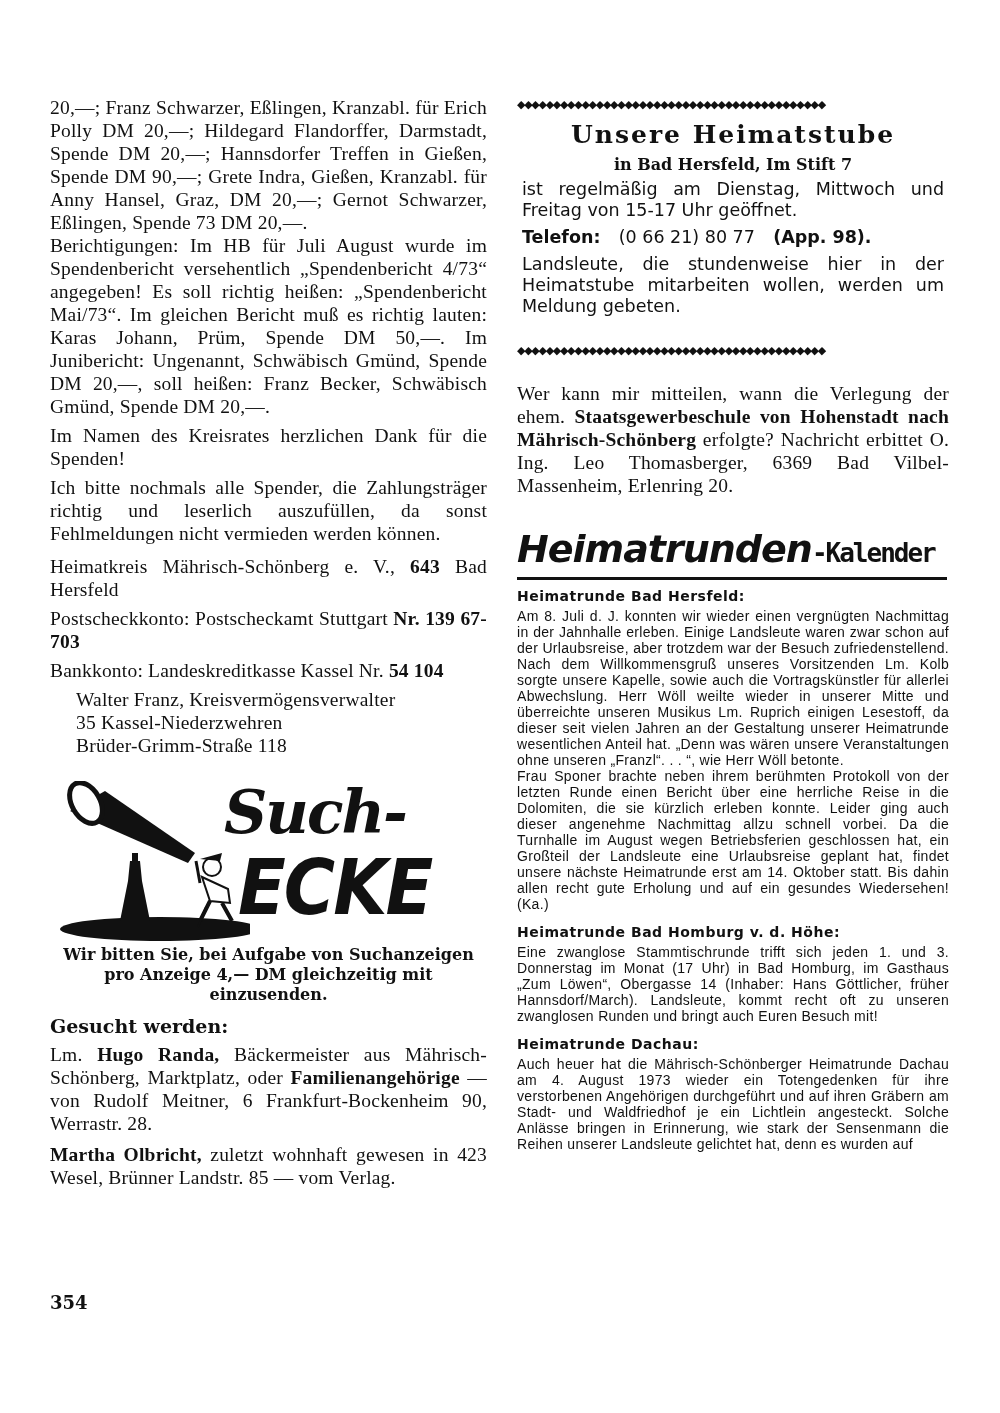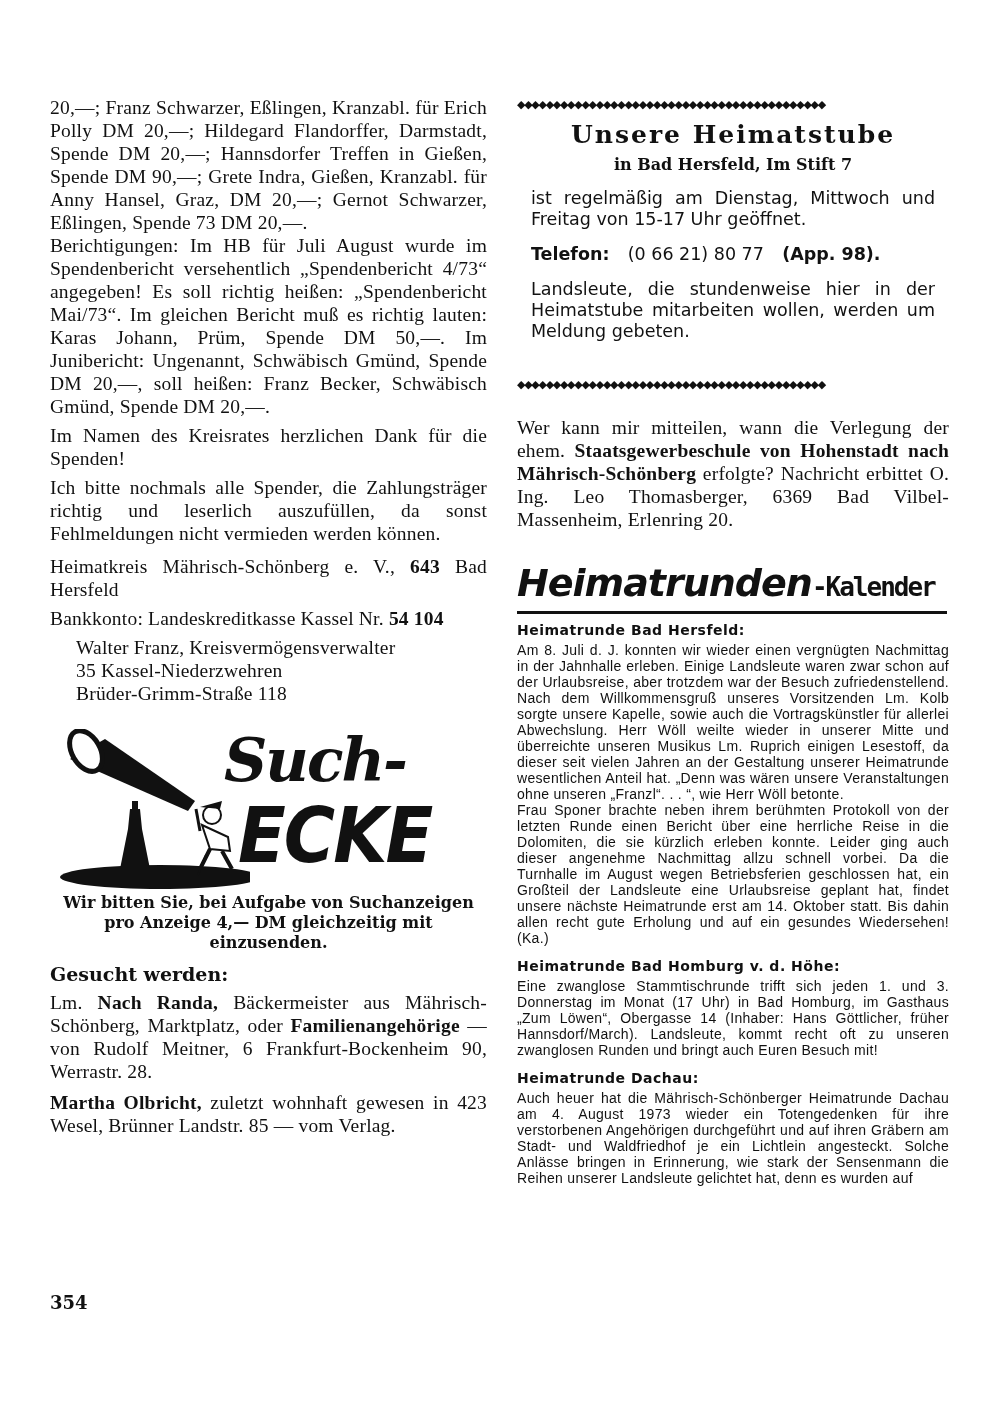--- a/index.html
+++ b/index.html
@@ -8,21 +8,21 @@
   .left { left:50px; width:437px; }
   .right { left:517px; width:432px; }
   .p { font-family:"Liberation Serif", "DejaVu Serif", serif; font-size:19.5px; line-height:23px; text-align:justify; margin:0; letter-spacing:0.2px; }
   .p + .p { margin-top:6px; }
   .gap { height:10px; }
   b { font-weight:bold; }
   .indent { padding-left:26px; text-align:left; }
   .diamonds { font-family:"DejaVu Sans", sans-serif; font-size:11px; letter-spacing:-1.3px; overflow:hidden; white-space:nowrap; line-height:14px; height:14px; }
   .h-unsere { font-family:"DejaVu Serif", serif; font-weight:bold; font-size:25px; text-align:center; letter-spacing:2px; margin:8px 0 6px; }
   .h-sub { font-family:"DejaVu Serif", serif; font-weight:bold; font-size:16px; text-align:center; margin:0 0 4px; }
-  .rp { font-family:"DejaVu Sans", sans-serif; font-size:17.5px; line-height:21px; text-align:justify; margin:14px; }
+  .rp { font-family:"DejaVu Sans", sans-serif; font-size:17.5px; line-height:21px; text-align:justify; margin:5px; }
   .rp.tel { font-weight:bold; margin-top:6px; }
   .rp.tel span.n { font-weight:normal; }
   .kal-title { margin-top:30px; white-space:nowrap; }
   .kal-script { font-family:"DejaVu Sans", sans-serif; font-style:italic; font-weight:bold; font-size:38px; letter-spacing:-1px; }
   .kal-rest { font-family:"DejaVu Sans Mono", monospace; font-weight:bold; font-size:26px; letter-spacing:-2px; }
   .rule { border-top:3px solid #111; margin:6px 0 8px; width:430px; }
   .sub-h { font-family:"DejaVu Sans", sans-serif; font-weight:bold; font-size:14px; letter-spacing:0.5px; margin:8px 0 4px; }
   .np { font-family:"Liberation Sans", "DejaVu Sans", sans-serif; font-size:14px; line-height:16px; text-align:justify; margin:0; letter-spacing:0.3px; }
   .suchecke { position:relative; width:430px; height:160px; margin:24px 0 4px; }
   .such-notice { font-family:"DejaVu Serif", serif; font-weight:bold; font-size:16px; line-height:20px; text-align:center; margin:4px 0 10px; }
@@ -32,20 +32,21 @@
 </head>
 <body>
 
 <div class="col left">
   <p class="p">20,—; Franz Schwarzer, Eßlingen, Kranzabl. für Erich Polly DM 20,—; Hildegard Flandorffer, Darmstadt, Spende DM 20,—; Hannsdorfer Treffen in Gießen, Spende DM 90,—; Grete Indra, Gießen, Kranzabl. für Anny Hansel, Graz, DM 20,—; Gernot Schwarzer, Eßlingen, Spende 73 DM 20,—.</p>
   <p class="p" style="margin-top:0">Berichtigungen: Im HB für Juli August wurde im Spendenbericht versehentlich „Spendenbericht 4/73“ angegeben! Es soll richtig heißen: „Spendenbericht Mai/73“. Im gleichen Bericht muß es richtig lauten: Karas Johann, Prüm, Spende DM 50,—. Im Junibericht: Ungenannt, Schwäbisch Gmünd, Spende DM 20,—, soll heißen: Franz Becker, Schwäbisch Gmünd, Spende DM 20,—.</p>
   <p class="p">Im Namen des Kreisrates herzlichen Dank für die Spenden!</p>
   <p class="p">Ich bitte nochmals alle Spender, die Zahlungsträger richtig und leserlich auszufüllen, da sonst Fehlmeldungen nicht vermieden werden können.</p>
   <div class="gap"></div>
   <p class="p"><span>Heimatkreis Mährisch-Schönberg e. V., </span><b>643</b><span> Bad Hersfeld</span></p>
+  <p class="p"><span>Postscheckkonto: Postscheckamt Stuttgart </span><b>Nr. 139 67-703</b></p>
   <p class="p"><span>Bankkonto: Landeskreditkasse Kassel Nr. </span><b>54 104</b></p>
   <p class="p indent" style="margin-top:6px">
     <span>Walter Franz, Kreisvermögensverwalter</span><br>
     <span>35 Kassel-Niederzwehren</span><br>
     <span>Brüder-Grimm-Straße 118</span>
   </p>
 
   <div class="suchecke">
     <svg width="200" height="160" viewBox="0 0 200 160" style="position:absolute;left:0;top:0">
       <ellipse cx="110" cy="148" rx="100" ry="12" fill="#111"></ellipse>
@@ -63,21 +64,21 @@
       <path d="M150 102 L146 80" stroke="#111" stroke-width="3"></path>
       <path d="M156 126 L148 146" stroke="#111" stroke-width="2"></path>
     </svg>
     <div style="position:absolute;left:174px;top:-4px;font-family:'DejaVu Serif',serif;font-style:italic;font-weight:bold;font-size:60px;letter-spacing:-2px;">Such-</div>
     <div style="position:absolute;left:188px;top:66px;font-family:'DejaVu Sans',sans-serif;font-style:italic;font-weight:bold;font-size:70px;letter-spacing:-2px;transform:scaleY(1.1);">ECKE</div>
   </div>
 
   <p class="such-notice">Wir bitten Sie, bei Aufgabe von Suchanzeigen pro Anzeige 4,— DM gleichzeitig mit einzusenden.</p>
   <div class="gesucht">Gesucht werden:</div>
   <p class="p">
-    <span>Lm. </span><b>Nach Randa,</b><span> Bäckermeister aus Mährisch-Schönberg, Marktplatz, oder </span><b>Familienangehörige</b><span> — von Rudolf Meitner, 6 Frankfurt-Bockenheim 90, Werrastr. 28.</span>
+    <span>Lm. </span><b>Hugo Randa,</b><span> Bäckermeister aus Mährisch-Schönberg, Marktplatz, oder </span><b>Familienangehörige</b><span> — von Rudolf Meitner, 6 Frankfurt-Bockenheim 90, Werrastr. 28.</span>
   </p>
   <p class="p" style="margin-top:8px">
     <b>Martha Olbricht,</b><span> zuletzt wohnhaft gewesen in 423 Wesel, Brünner Landstr. 85 — vom Verlag.</span>
   </p>
 </div>
 
 <div class="col right" style="top:98px">
   <div class="diamonds">◆◆◆◆◆◆◆◆◆◆◆◆◆◆◆◆◆◆◆◆◆◆◆◆◆◆◆◆◆◆◆◆◆◆◆◆◆◆◆◆◆◆◆</div>
   <div class="h-unsere">Unsere Heimatstube</div>
   <div class="h-sub">in Bad Hersfeld, Im Stift 7</div>

